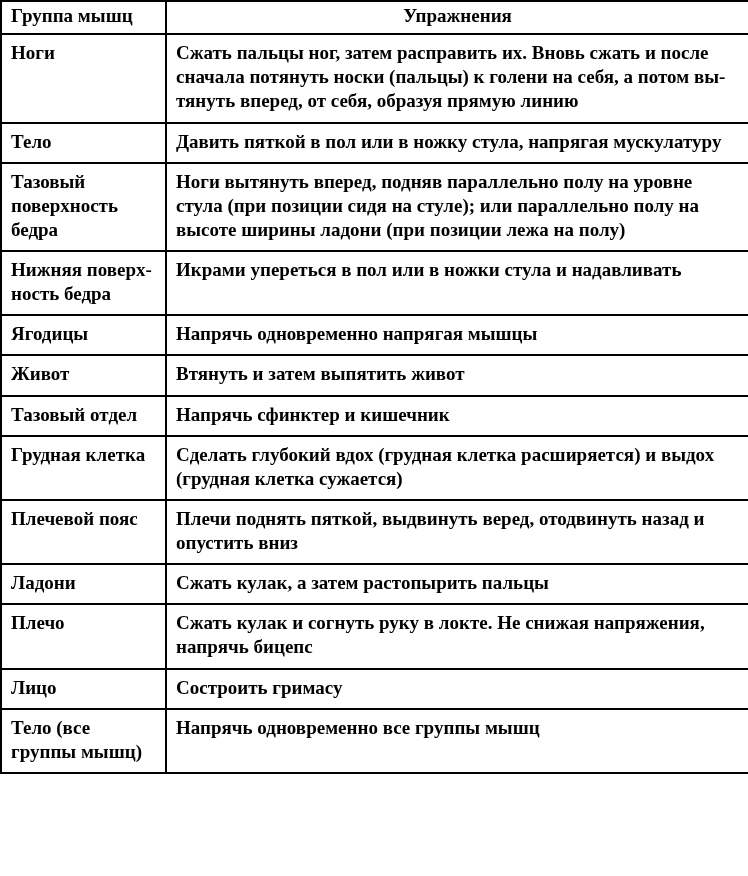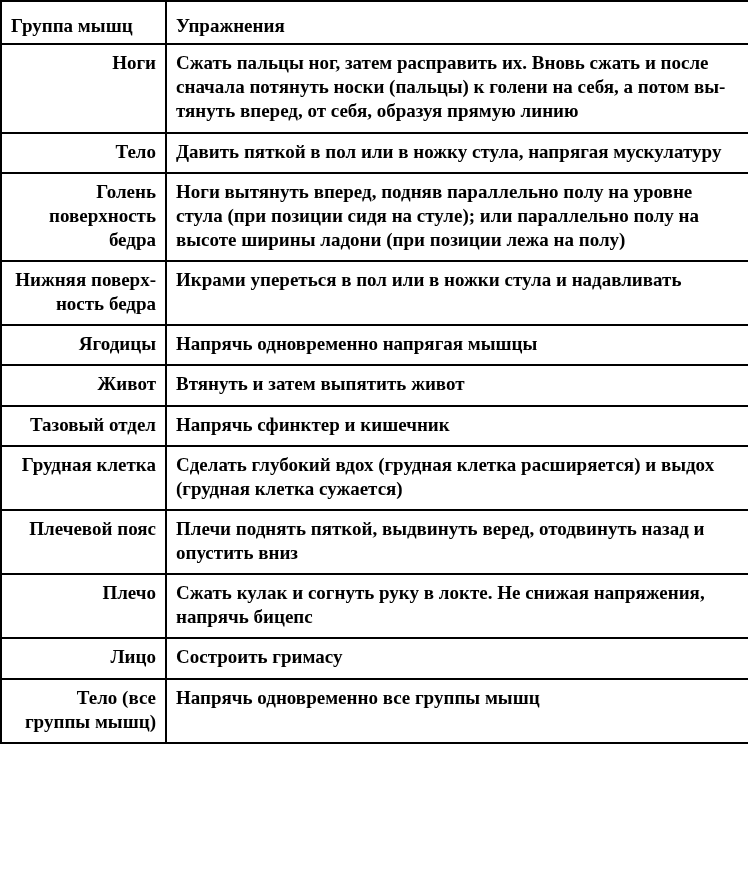--- a/index.html
+++ b/index.html
@@ -24,32 +24,32 @@
     font-weight: bold;
     font-size: 19px;
     line-height: 1.27;
     color: #000000;
     vertical-align: top;
     box-sizing: border-box;
     padding: 6px 9px 8px 9px;
     word-wrap: break-word;
   }
   table.exercise-table th {
-    padding-top: 12px;
+    padding-top: 2px;
     padding-bottom: 5px;
     vertical-align: middle;
   }
   th.group-header {
     text-align: left;
   }
   th.exercise-header {
-    text-align: left;
+    text-align: center;
   }
   td.group-cell {
-    text-align: right;
+    text-align: left;
     hyphens: manual;
   }
   td.exercise-cell {
     text-align: left;
     hyphens: manual;
   }
   col.col-group { width: 165px; }
   col.col-exercise { width: 583px; }
 </style>
 </head>
@@ -70,21 +70,21 @@
     <tbody>
         <tr>
           <td class="group-cell">Ноги</td>
           <td class="exercise-cell">Сжать пальцы ног, затем расправить их. Вновь сжать и после сначала потянуть носки (пальцы) к голени на себя, а потом вы­тянуть вперед, от себя, образуя прямую линию</td>
         </tr>
         <tr>
           <td class="group-cell">Тело</td>
           <td class="exercise-cell">Давить пяткой в пол или в ножку стула, напрягая мускулатуру</td>
         </tr>
         <tr>
-          <td class="group-cell">Голень поверхность бедра</td>
+          <td class="group-cell">Тазовый поверхность бедра</td>
           <td class="exercise-cell">Ноги вытянуть вперед, подняв параллельно полу на уровне стула (при позиции сидя на стуле); или параллельно полу на высоте ширины ладони (при позиции лежа на полу)</td>
         </tr>
         <tr>
           <td class="group-cell">Нижняя поверх­ность бедра</td>
           <td class="exercise-cell">Икрами упереться в пол или в ножки стула и надавливать</td>
         </tr>
         <tr>
           <td class="group-cell">Ягодицы</td>
           <td class="exercise-cell">Напрячь одновременно напрягая мышцы</td>
         </tr>
@@ -98,20 +98,24 @@
         </tr>
         <tr>
           <td class="group-cell">Грудная клетка</td>
           <td class="exercise-cell">Сделать глубокий вдох (грудная клетка расширяется) и выдох (грудная клетка сужается)</td>
         </tr>
         <tr>
           <td class="group-cell">Плечевой пояс</td>
           <td class="exercise-cell">Плечи поднять пяткой, выдвинуть веред, отодвинуть назад и опустить вниз</td>
         </tr>
         <tr>
+          <td class="group-cell">Ладони</td>
+          <td class="exercise-cell">Сжать кулак, а затем растопырить пальцы</td>
+        </tr>
+        <tr>
           <td class="group-cell">Плечо</td>
           <td class="exercise-cell">Сжать кулак и согнуть руку в локте. Не снижая напряжения, напрячь бицепс</td>
         </tr>
         <tr>
           <td class="group-cell">Лицо</td>
           <td class="exercise-cell">Состроить гримасу</td>
         </tr>
         <tr>
           <td class="group-cell">Тело (все группы мышц)</td>
           <td class="exercise-cell">Напрячь одновременно все группы мышц</td>

